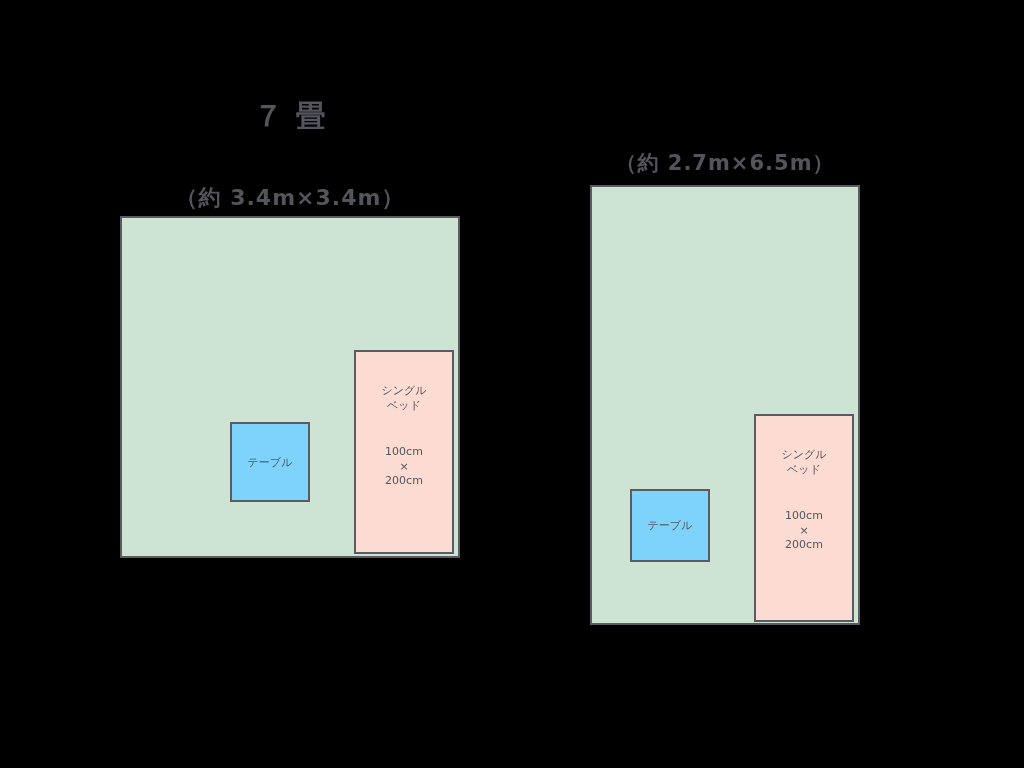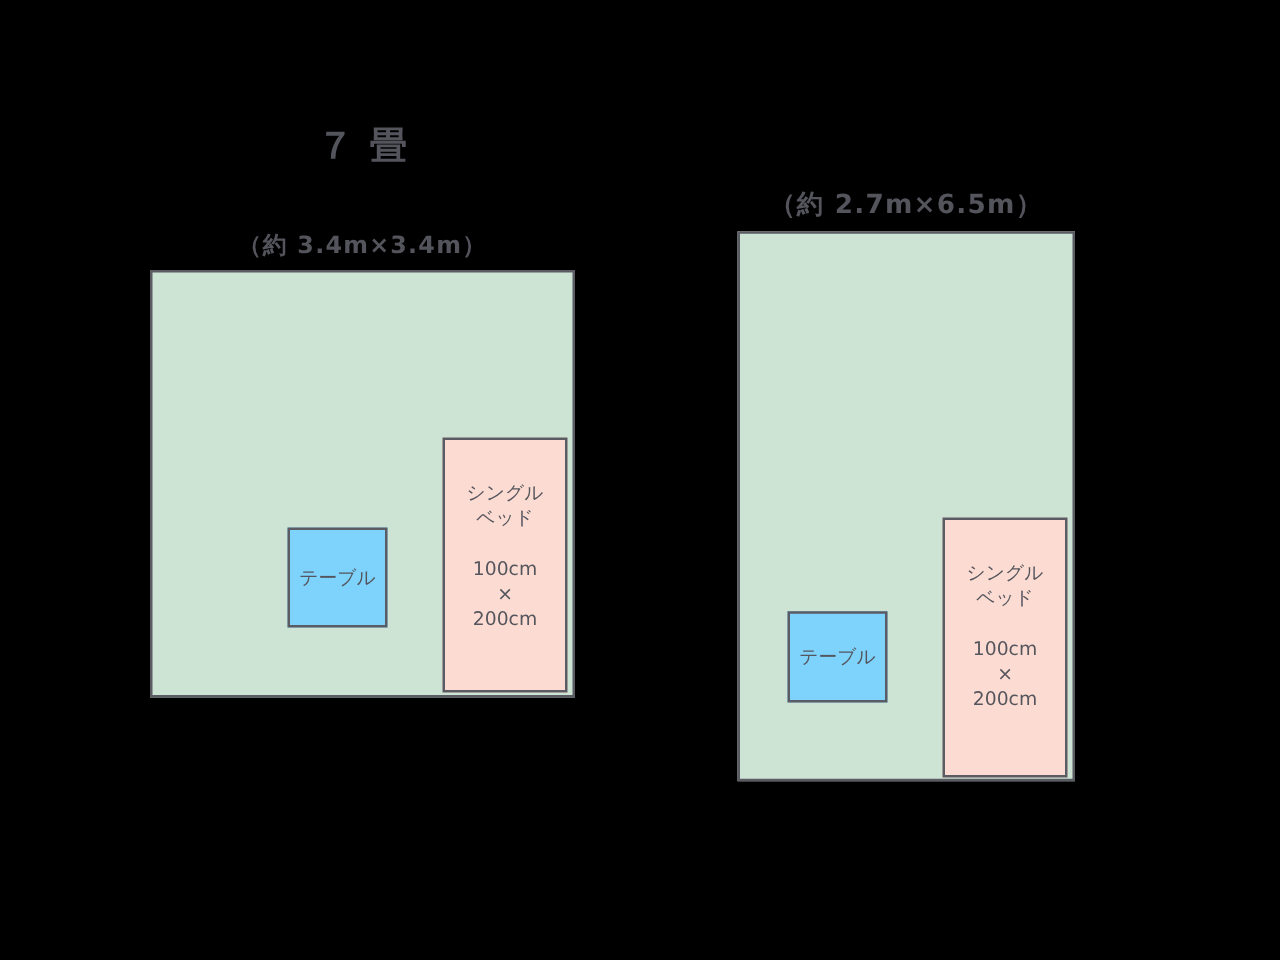--- a/index.html
+++ b/index.html
@@ -33,21 +33,21 @@
     left: 120px;
     top: 147px;
     width: 340px;
     font-size: 21px;
     font-weight: bold;
   }
   .left-dims {
     left: 100px;
     top: 183px;
     width: 380px;
-    font-size: 19px;
+    font-size: 22px;
     font-weight: bold;
   }
   .right-dims {
     left: 555px;
     top: 149px;
     width: 340px;
     font-size: 21px;
     font-weight: bold;
   }
   .room {
@@ -66,21 +66,21 @@
     left: 590px;
     top: 185px;
     width: 270px;
     height: 440px;
   }
   .furniture {
     position: absolute;
     box-sizing: border-box;
     border: 2px solid #5b5b63;
     color: #55555d;
-    font-size: 15px;
+    font-size: 11px;
   }
   .table {
     background: #7dd3fc;
     display: flex;
     align-items: center;
     justify-content: center;
     margin-top: 12px;
   }
   .table-left {
     left: 108px;
@@ -109,21 +109,21 @@
     width: 100px;
     height: 204px;
   }
   .bed-right {
     left: 162px;
     top: 227px;
     width: 100px;
     height: 208px;
   }
   .bed-size {
-    margin-top: 20px;
+    margin-top: 31px;
   }
   .bed-name span, .bed-size span {
     display: block;
   }
 </style>
 </head>
 <body>
 
 <div class="stage">
 

